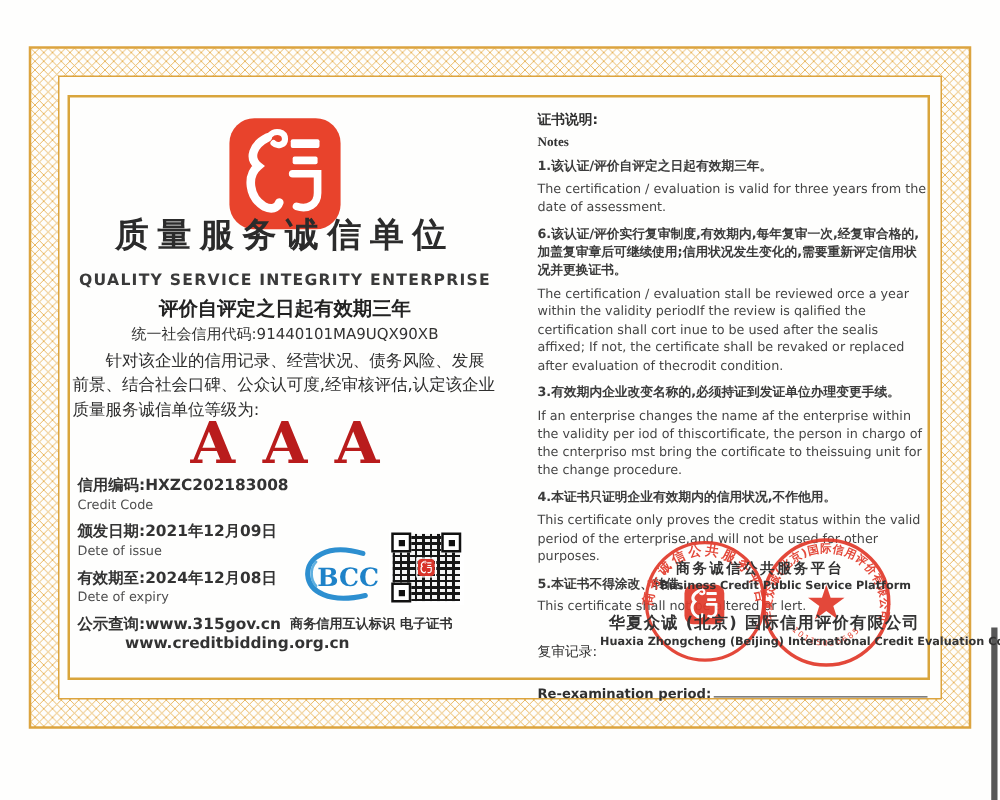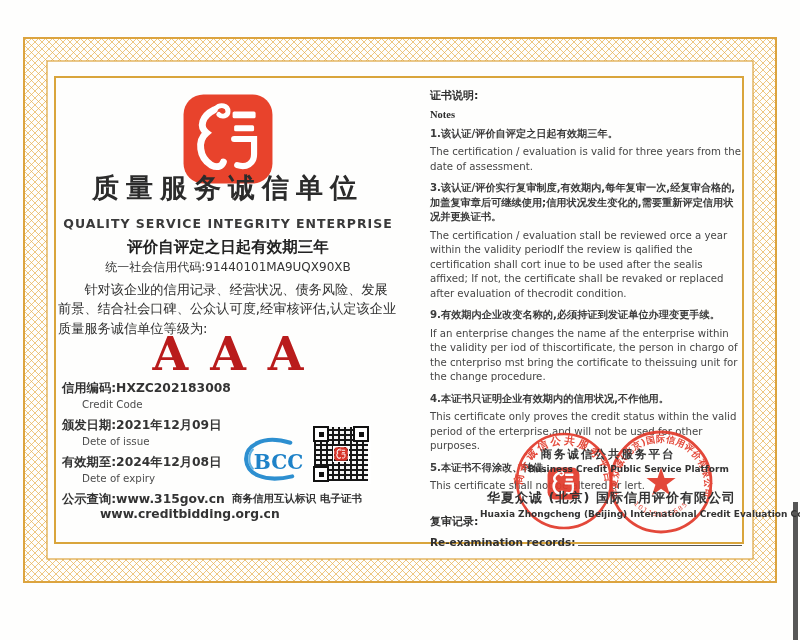--- a/index.html
+++ b/index.html
@@ -19,21 +19,21 @@
   .company{position:absolute;left:58px;top:237px;width:340px;text-align:center;
            font-size:15.5px;font-weight:bold;color:#222;}
   .uscc{position:absolute;left:58px;top:259px;width:340px;text-align:center;
         font-size:12px;color:#333;}
   .statement{position:absolute;left:58px;top:280px;width:342px;font-size:13.2px;
              line-height:1.47;color:#2f2f2f;font-weight:500;text-indent:2em;}
   .grade{position:absolute;left:58px;top:327px;width:340px;text-align:center;
          font-family:"DejaVu Serif","Liberation Serif",serif;font-size:46px;font-weight:bold;
          color:#b91c1c;letter-spacing:22px;text-indent:22px;}
   .field .fl{font-size:12.3px;font-weight:bold;color:#333;}
-  .field .fs{font-size:10.3px;color:#4d4d4d;margin-top:1px;margin-left:20px;}
+  .field .fs{font-size:10.3px;color:#4d4d4d;margin-top:1px;}
   .f-credit{left:62px;top:380px;}
   .f-issue{left:62px;top:417px;}
   .f-expiry{left:62px;top:454px;}
   .f-query{left:62px;top:491px;}
   .query2{position:absolute;left:100px;top:507px;font-size:12.3px;font-weight:bold;color:#333;}
   .bcc-box{position:absolute;left:239px;top:437px;width:70px;height:48px;}
   .bcc-caption{position:absolute;left:228px;top:492px;width:92px;text-align:center;
                font-size:10.5px;font-weight:bold;color:#333;}
   .qr{position:absolute;left:314px;top:427px;width:54px;height:54px;
       background:
@@ -48,21 +48,21 @@
              width:14px;height:14px;color:#D8342A;border:1.5px solid #fff;}
   .qr-caption{position:absolute;left:311px;top:492px;width:60px;text-align:center;
               font-size:10.5px;font-weight:bold;color:#333;}
 
   
   .notes-col{position:absolute;left:430px;top:88px;width:312px;}
   .notes-head-cn{font-size:11px;font-weight:bold;color:#2f2f2f;margin-bottom:6px;}
   .notes-head-en{font-size:10.5px;font-weight:bold;color:#2f2f2f;margin-bottom:7px;font-family:Liberation Serif, serif;}
   .n-cn{font-size:10.2px;font-weight:600;color:#3b3b3b;line-height:1.42;margin-bottom:4px;}
   .n-en{font-size:10.2px;color:#454545;line-height:1.42;margin-bottom:7px;}
-  .reexam-cn{font-size:11px;font-weight:bold;color:#2f2f2f;margin-top:20px;margin-bottom:4px;}
+  .reexam-cn{font-size:11px;font-weight:normal;color:#2f2f2f;margin-top:20px;margin-bottom:16px;}
   .reexam-row{display:flex;align-items:baseline;}
   .reexam-en{font-size:10.5px;font-weight:bold;color:#2f2f2f;white-space:nowrap;}
   .uline{flex:1;border-bottom:1.2px solid #555;height:12px;margin-left:2px;}
 
   
   .sealA{position:absolute;left:513px;top:430px;width:102px;height:102px;opacity:.93;}
   .sealB{position:absolute;left:606px;top:427px;width:110px;height:110px;opacity:.93;}
   .print-line{position:absolute;text-align:center;color:#333;}
   .p1cn{left:528px;top:447px;width:160px;font-size:11.5px;font-weight:bold;letter-spacing:2px;white-space:nowrap;}
   .p1en{left:528px;top:464px;width:160px;font-size:9px;font-weight:bold;white-space:nowrap;}
@@ -140,32 +140,32 @@
     </svg>
   </div>
   <div class="qr-caption">电子证书</div>
 
   <div class="notes-col">
     <div class="notes-head-cn">证书说明:</div>
     <div class="notes-head-en">Notes</div>
 
     <div class="n-cn">1.该认证/评价自评定之日起有效期三年。</div>
     <div class="n-en">The certification / evaluation is valid for three years from the date of assessment.</div>
-    <div class="n-cn">3.该认证/评价实行复审制度,有效期内,每年复审一次,经复审合格的,加盖复审章后可继续使用;信用状况发生变化的,需要重新评定信用状况并更换证书。</div>
+    <div class="n-cn">6.该认证/评价实行复审制度,有效期内,每年复审一次,经复审合格的,加盖复审章后可继续使用;信用状况发生变化的,需要重新评定信用状况并更换证书。</div>
     <div class="n-en">The certification / evaluation stall be reviewed orce a year within the validity periodIf the review is qalified the certification shall cort inue to be used after the sealis affixed; If not, the certificate shall be revaked or replaced after evaluation of thecrodit condition.</div>
-    <div class="n-cn">9.有效期内企业改变名称的,必须持证到发证单位办理变更手续。</div>
+    <div class="n-cn">3.有效期内企业改变名称的,必须持证到发证单位办理变更手续。</div>
     <div class="n-en">If an enterprise changes the name af the enterprise within the validity per iod of thiscortificate, the person in chargo of the cnterpriso mst bring the cortificate to theissuing unit for the change procedure.</div>
     <div class="n-cn">4.本证书只证明企业有效期内的信用状况,不作他用。</div>
     <div class="n-en">This certificate only proves the credit status within the valid period of the erterprise,and will not be used for other purposes.</div>
     <div class="n-cn">5.本证书不得涂改、转借。</div>
     <div class="n-en">This certificate shall not be altered or lert.</div>
 
     <div class="reexam-cn">复审记录:</div>
     <div class="reexam-row">
-      <span class="reexam-en">Re-examination records:</span>
+      <span class="reexam-en">Re-examination period:</span>
       <span class="uline"></span>
     </div>
   </div>
 
   <svg class="sealA" viewBox="0 0 102 102">
     <defs>
         <path id="arcA" d="M9,56 A42,42 0 1 1 93,56"></path>
       </defs>
     <circle cx="51" cy="51" r="47" fill="none" stroke="#E23B2C" stroke-width="2.6"></circle>
     <text font-size="10.5" fill="#E23B2C" letter-spacing="2.5" font-weight="bold">

